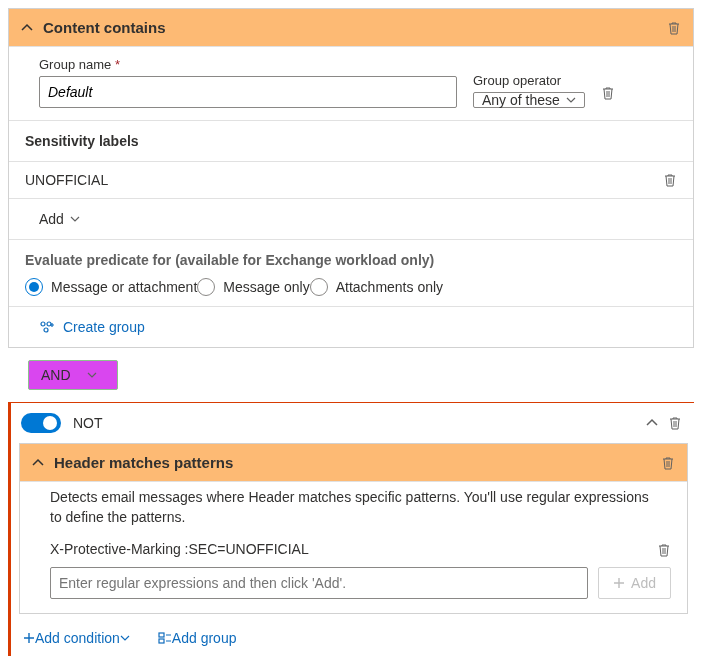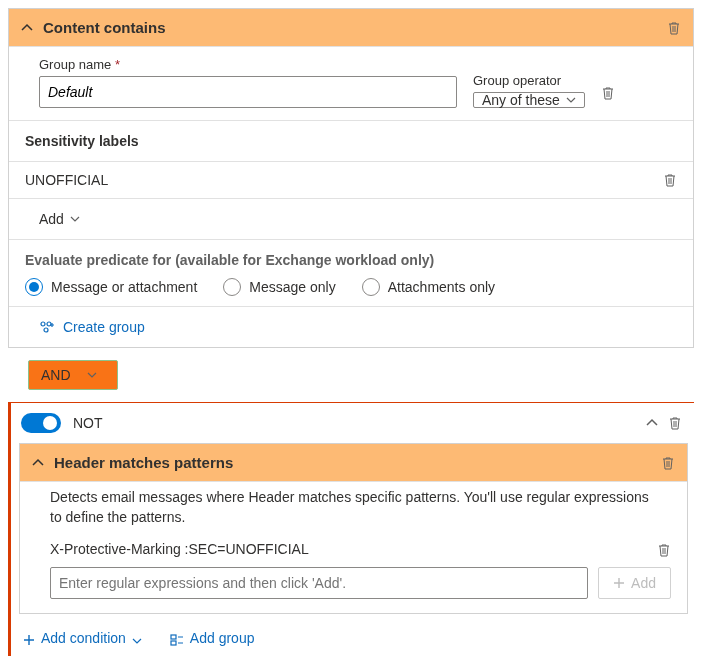--- a/index.html
+++ b/index.html
@@ -85,40 +85,40 @@
   }
   .add-link-inner {
     display: inline-flex; align-items: center; gap: 6px;
     color: #323130; cursor: pointer;
   }
   .eval {
     padding: 12px 16px 10px 16px;
     border-bottom: 1px solid #e1e1e1;
   }
   .eval .hint { font-weight: 600; color: #616161; margin-bottom: 10px; }
-  .radios { display: flex; gap: 26px; align-items: center; }
+  .radios { display: flex; align-items: center; }
   .radio { display: inline-flex; align-items: center; gap: 8px; cursor: pointer; }
   .radio .circle {
     width: 18px; height: 18px; border-radius: 50%;
     border: 1px solid #8a8886; position: relative;
   }
   .radio.sel .circle { border-color: #0078d4; }
   .radio.sel .circle::after {
     content: ""; position: absolute; top: 3px; left: 3px;
     width: 10px; height: 10px; border-radius: 50%; background: #0078d4;
   }
   .create-group {
     padding: 12px 30px;
     color: #0f6cbd;
     display: flex; align-items: center; gap: 8px;
     cursor: pointer;
   }
   .and-pill {
     border: 1px solid #8cc28c;
-    background: #f97316;
+    background: #d946ef;
     padding: 6px 20px 6px 12px;
     border-radius: 2px;
     display: inline-flex; align-items: center; gap: 16px;
     margin: 0 0 12px 20px;
     color: #323130;
     cursor: pointer;
   }
   .not-block {
     border-left: 3px solid #d83b01;
     border-top: 1px solid #d83b01;
@@ -157,21 +157,21 @@
     height: 32px;
     border-radius: 2px;
     display: inline-flex; align-items: center; gap: 6px;
     cursor: default;
   }
   .footer {
     display: flex; gap: 28px; align-items: center;
     padding: 8px 4px 2px 4px;
   }
   .footer .link {
-    display: inline-flex; align-items: flex-end; gap: 6px;
+    display: inline-flex; align-items: center; 
     color: #0f6cbd; cursor: pointer; font-size: 14px;
   }
   svg { display: block; }
 </style>
 </head>
 <body>
 
 
 
 

